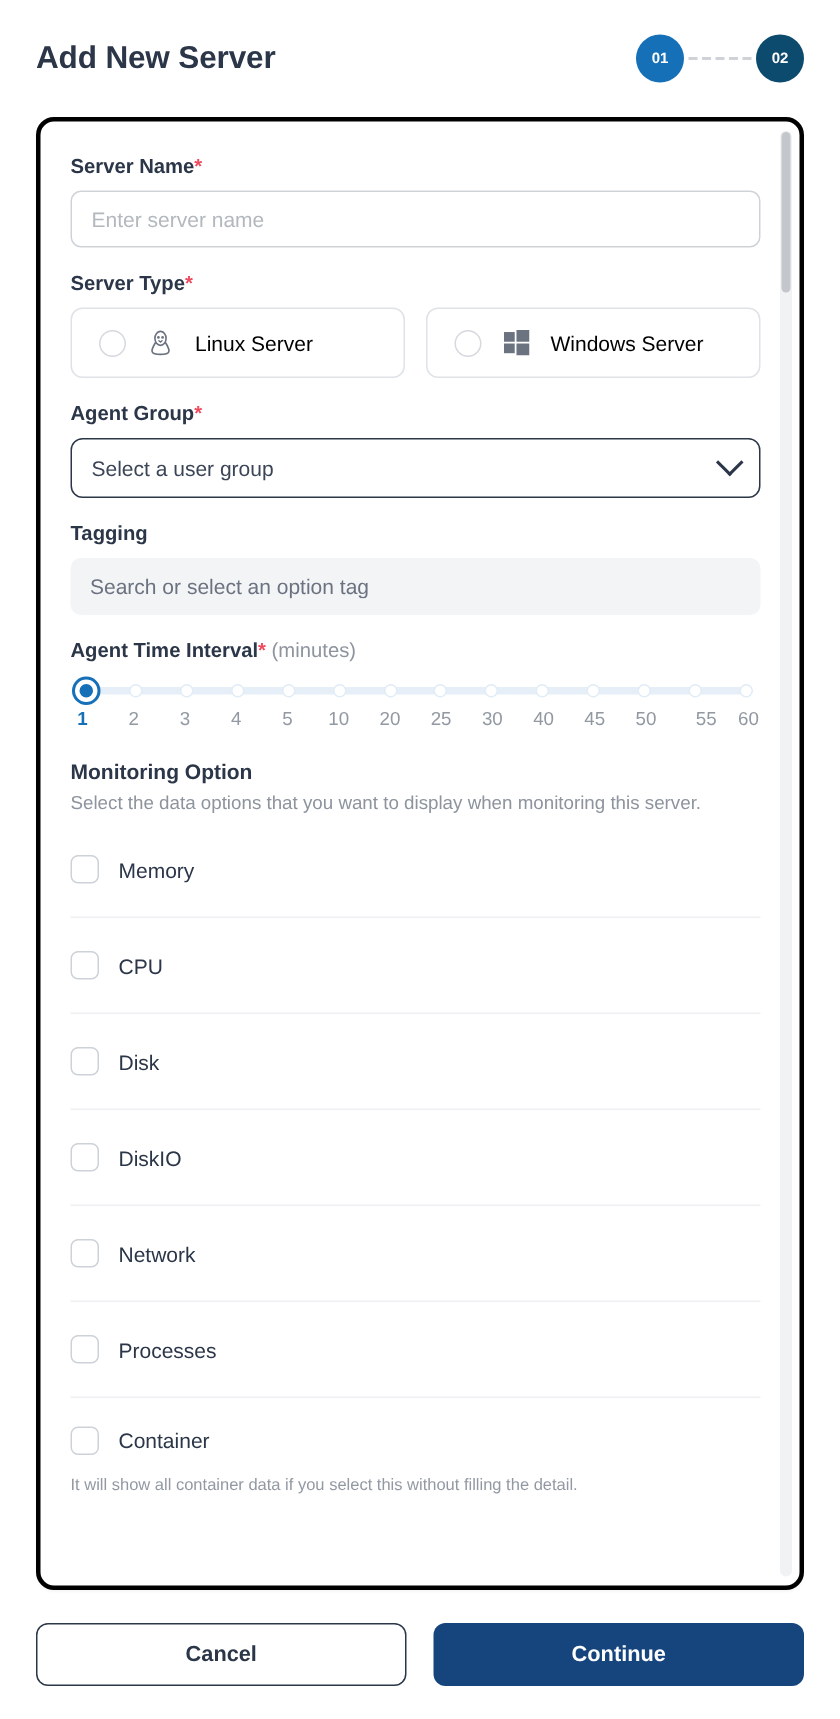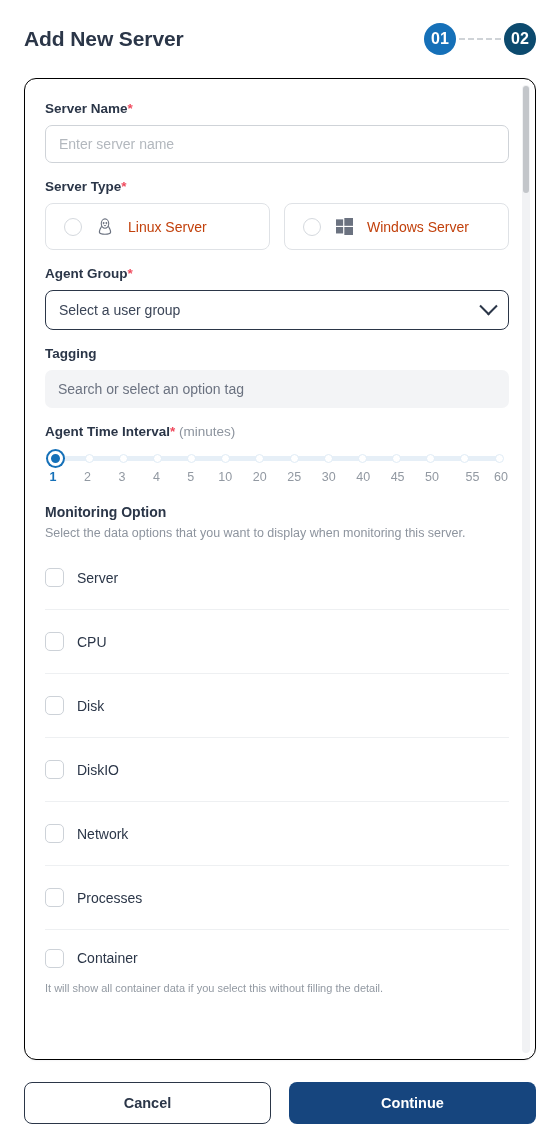--- a/index.html
+++ b/index.html
@@ -25,41 +25,41 @@
     display: flex; align-items: center; justify-content: space-between;
   }
   .title {
     font-size: 21px; font-weight: bold; color: #2b3648;
     letter-spacing: -0.1px;
   }
   .steps { display: flex; align-items: center; }
   .step {
     width: 32px; height: 32px; border-radius: 50%;
     display: flex; align-items: center; justify-content: center;
-    font-size: 16px; font-weight: bold; color: #ffffff;
+    font-size: 10px; font-weight: bold; color: #ffffff;
   }
   .step.active { background: #1570b8; }
   .step.inactive { background: #0c4a6e; }
   .step-connector {
     width: 42px; height: 0;
     border-top: 2px dashed #cfd3d7;
     margin: 0 3px;
   }
 
   
   .card-wrap {
     flex: 1 1 auto;
     margin: 0 24px;
     min-height: 0;
     position: relative;
   }
   .card {
     position: absolute; inset: 0;
     background: #ffffff;
-    border: 1px solid #000000;
+    border: 3px solid #000000;
     border-radius: 12px;
     box-shadow: 0 1px 2px rgba(16,24,40,0.04);
     overflow: hidden;
   }
   .card-inner {
     position: absolute; inset: 0;
     padding: 22px 26px 16px 20px;
     overflow: hidden;
   }
 
@@ -99,21 +99,21 @@
     border: 1px solid #dfe2e6; border-radius: 8px;
     display: flex; align-items: center; gap: 13px;
     padding: 0 18px;
     background: #ffffff;
   }
   .radio {
     width: 18px; height: 18px; border-radius: 50%;
     border: 1.5px solid #d5d9de; flex: 0 0 auto;
   }
   .os-icon { width: 20px; height: 20px; flex: 0 0 auto; display:flex; align-items:center; justify-content:center; }
-  .type-label { font-size: 14px; color: #c2410c; }
+  .type-label { font-size: 14px; color: #000000; }
 
   
   .select-box {
     position: relative;
     width: 100%; height: 40px;
     border: 1.4px solid #2b3648; border-radius: 8px;
     display: flex; align-items: center; padding: 0 13px;
     background: #ffffff;
   }
   .select-value { font-size: 14px; color: #3b4557; flex: 1; }
@@ -307,21 +307,21 @@
               </div>
           </div>
         </div>
 
         <div>
           <div class="mon-title">Monitoring Option</div>
           <div class="mon-desc">Select the data options that you want to display when monitoring this server.</div>
           <div class="mon-list" id="mon-list">
               <div class="mon-item">
                 <span class="checkbox"></span>
-                <span class="mon-label">Server</span>
+                <span class="mon-label">Memory</span>
               </div>
               <div class="mon-item">
                 <span class="checkbox"></span>
                 <span class="mon-label">CPU</span>
               </div>
               <div class="mon-item">
                 <span class="checkbox"></span>
                 <span class="mon-label">Disk</span>
               </div>
               <div class="mon-item">

